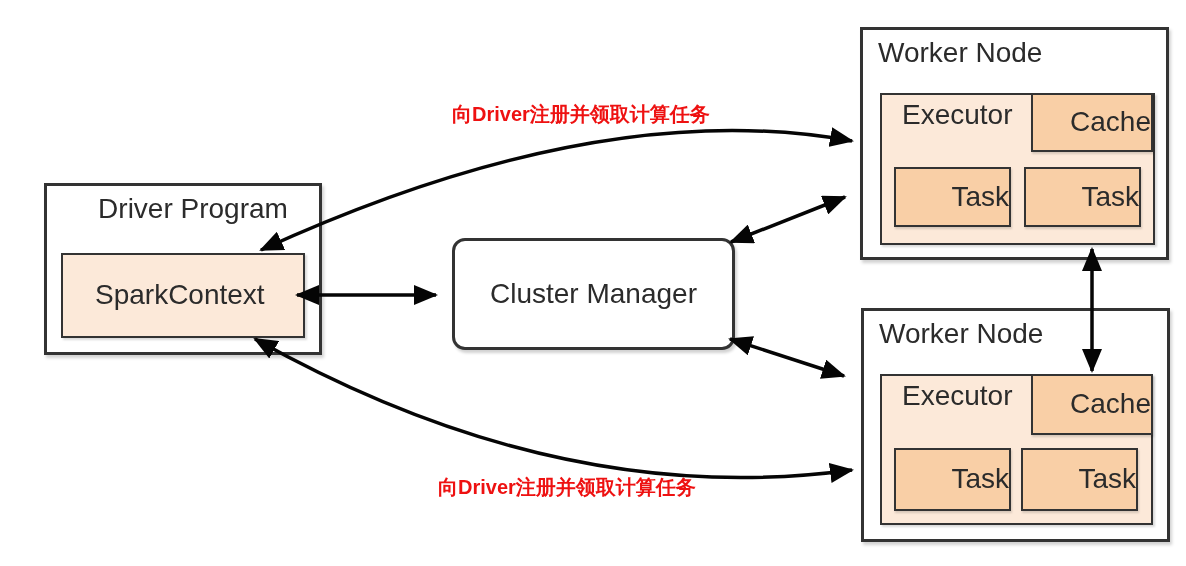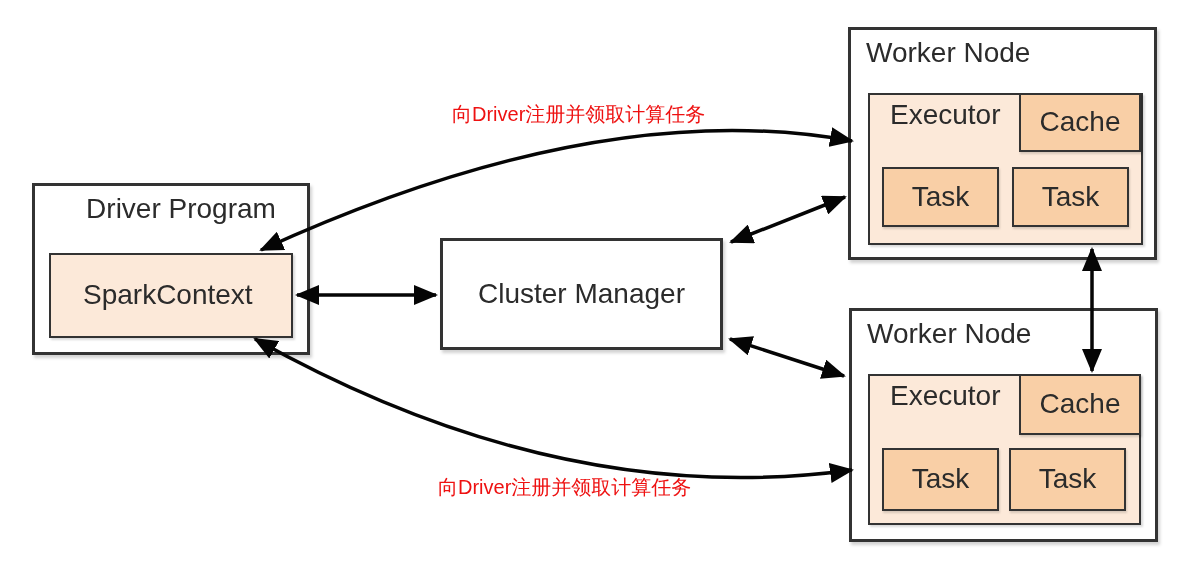--- a/index.html
+++ b/index.html
@@ -13,61 +13,61 @@
     --label-text: #2b2b2b;
   }
   * { margin:0; padding:0; box-sizing:border-box; }
   body { background:#fff; font-family:"Liberation Sans", sans-serif; }
   .canvas {
     position:relative; width:1186px; height:566px;
     background:var(--canvas-bg,#fff); overflow:hidden;
     color:var(--label-text,#2b2b2b);
   }
   .box { position:absolute; border:3px solid var(--box-border,#333); background:var(--fill-white,#fff);
-         box-shadow:2px 3px 3px rgba(0,0,0,0.18); }
+         box-shadow:2px 3px 3px rgba(0,0,0,0.18);margin-left:12px; }
   .label { font-size:28px; line-height:1.15; color:var(--label-text,#2b2b2b); white-space:nowrap; }
 
   
   .driver-box   { left:32px; top:183px; width:278px; height:172px; }
   .driver-label { position:absolute; top:7px; left:0; width:100%; text-align:center;padding-left:20px; }
   .spark-box    { position:absolute; left:14px; top:67px; width:244px; height:85px;
                   border:2.5px solid var(--box-border,#333); background:var(--fill-light-peach,#fce9d9);
                   display:flex; align-items:center; justify-content:flex-start;
                   box-shadow:2px 2px 2px rgba(0,0,0,0.15);padding-left:32px; }
 
   
   .cluster-box { left:440px; top:238px; width:283px; height:112px;
-                 display:flex; align-items:center; justify-content:center; }
+                 display:flex; align-items:center; justify-content:center;border-radius:13px; }
 
   
   .worker-box    { width:309px; }
   .worker1       { left:848px; top:27px;  height:233px; }
   .worker2       { left:849px; top:308px; height:234px; }
   .worker-label  { position:absolute; top:7px; left:15px; }
   .executor-box  { position:absolute; border:2.5px solid var(--box-border,#333);
                    background:var(--fill-light-peach,#fce9d9);
                    box-shadow:2px 2px 2px rgba(0,0,0,0.15); }
   .worker1 .executor-box { left:17px; top:63px; width:275px; height:152px; }
   .worker2 .executor-box { left:16px; top:63px; width:273px; height:151px; }
   .executor-label { position:absolute; left:20px; top:4px; }
   .cache-box, .task-box {
     position:absolute; border:2.5px solid var(--box-border,#333);
     background:var(--fill-peach,#f9cfa6);
-    display:flex; align-items:center; justify-content:center;
+    display:flex; align-items:center; justify-content:flex-end;
     box-shadow:1px 2px 2px rgba(0,0,0,0.15);
   }
   .worker1 .cache-box { left:149px; top:-2px; width:122px; height:59px; }
   .worker2 .cache-box { left:149px; top:-2px; width:122px; height:61px; }
   .worker1 .task-a { left:12px;  top:72px; width:117px; height:60px; }
   .worker1 .task-b { left:142px; top:72px; width:117px; height:60px; }
   .worker2 .task-a { left:12px;  top:72px; width:117px; height:63px; }
   .worker2 .task-b { left:139px; top:72px; width:117px; height:63px; }
 
   
-  .annotation { position:absolute; font-size:20px; font-weight:normal;
+  .annotation { position:absolute; font-size:20px; font-weight:bold;
                 color:var(--annotation-red,#ee1111); white-space:nowrap; }
   .annotation-top    { left:452px; top:101px; }
   .annotation-bottom { left:438px; top:474px; }
 
   
   .arrows { position:absolute; left:0; top:0; width:1186px; height:566px;
             pointer-events:none; }
   .arrow  { fill:none; stroke:var(--arrow-black,#050505); stroke-width:3.5px; }
   .arrowhead-fill { fill:var(--arrow-black,#050505); }
 </style>

